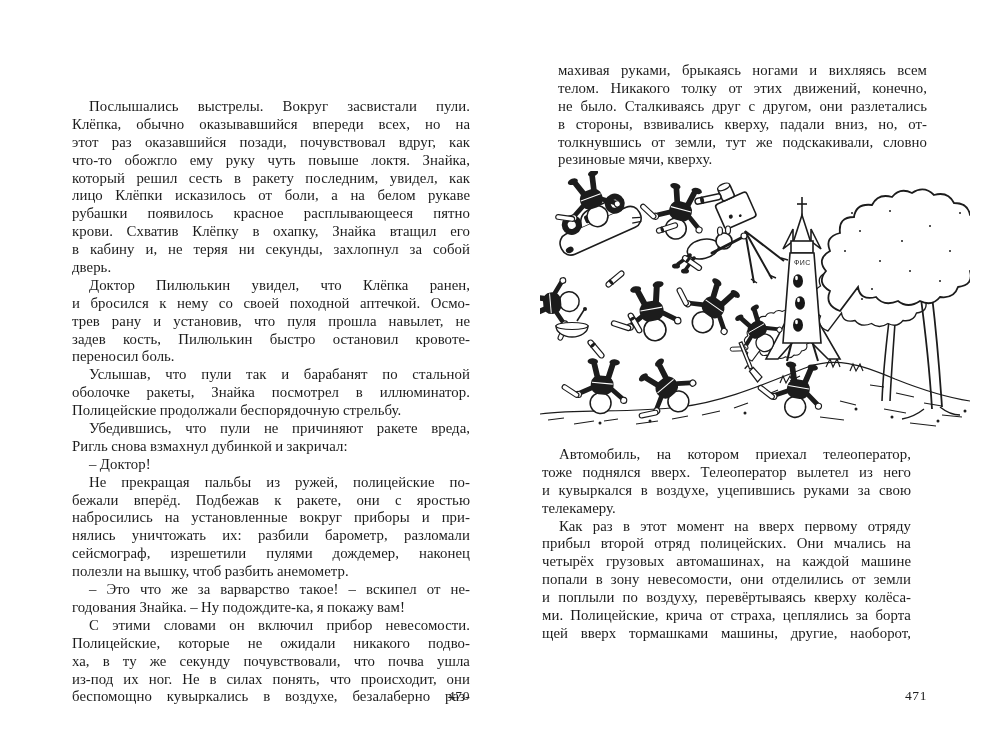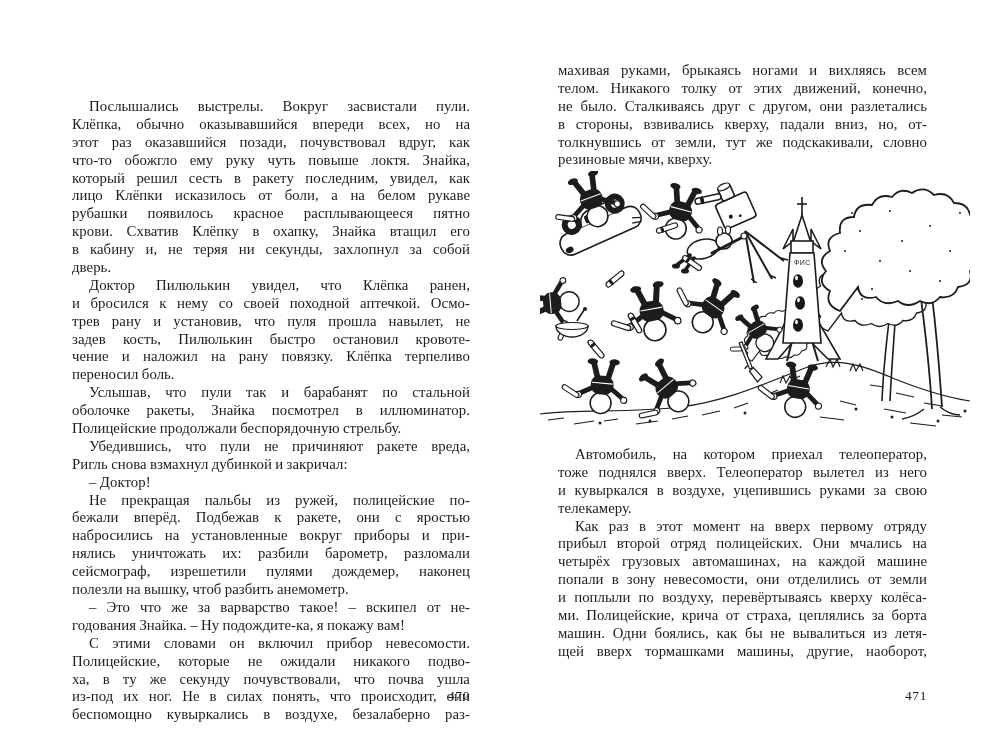--- a/index.html
+++ b/index.html
@@ -31,21 +31,20 @@
       <div class="ln">который решил сесть в ракету последним, увидел, как</div>
       <div class="ln">лицо Клёпки исказилось от боли, а на белом рукаве</div>
       <div class="ln">рубашки появилось красное расплывающееся пятно</div>
       <div class="ln">крови. Схватив Клёпку в охапку, Знайка втащил его</div>
       <div class="ln">в кабину и, не теряя ни секунды, захлопнул за собой</div>
       <div class="ln fin">дверь.</div>
       <div class="ln ind">Доктор Пилюлькин увидел, что Клёпка ранен,</div>
       <div class="ln">и бросился к нему со своей походной аптечкой. Осмо-</div>
       <div class="ln">трев рану и установив, что пуля прошла навылет, не</div>
       <div class="ln">задев кость, Пилюлькин быстро остановил кровоте-</div>
-      <div class="ln">чение и наложил на рану повязку. Клёпка терпеливо</div>
       <div class="ln fin">переносил боль.</div>
       <div class="ln ind">Услышав, что пули так и барабанят по стальной</div>
       <div class="ln">оболочке ракеты, Знайка посмотрел в иллюминатор.</div>
       <div class="ln fin">Полицейские продолжали беспорядочную стрельбу.</div>
       <div class="ln ind">Убедившись, что пули не причиняют ракете вреда,</div>
       <div class="ln fin">Ригль снова взмахнул дубинкой и закричал:</div>
       <div class="ln ind fin">– Доктор!</div>
       <div class="ln ind">Не прекращая пальбы из ружей, полицейские по-</div>
       <div class="ln">бежали вперёд. Подбежав к ракете, они с яростью</div>
       <div class="ln">набросились на установленные вокруг приборы и при-</div>
@@ -227,29 +226,28 @@
       </g>
       <g>
         <path d="M16,155 a16,11 0 0 0 32,0 z" fill="#fff" stroke="#1c1c1c" stroke-width="1.4"></path>
         <ellipse cx="32" cy="155" rx="16" ry="3.5" fill="#fff" stroke="#1c1c1c" stroke-width="1.2"></ellipse>
         <line x1="37" y1="150" x2="44" y2="139" stroke="#1c1c1c" stroke-width="1.6"></line>
         <circle cx="45" cy="138" r="2" fill="#1c1c1c"></circle>
       </g>
     </svg>
   </div>
 
-  <div class="col" style="left:558px;top:446px;width:369px;">
+  <div class="col" style="left:542px;top:446px;width:369px;">
       <div class="ln ind">Автомобиль, на котором приехал телеоператор,</div>
       <div class="ln">тоже поднялся вверх. Телеоператор вылетел из него</div>
       <div class="ln">и кувыркался в воздухе, уцепившись руками за свою</div>
       <div class="ln fin">телекамеру.</div>
       <div class="ln ind">Как раз в этот момент на вверх первому отряду</div>
       <div class="ln">прибыл второй отряд полицейских. Они мчались на</div>
       <div class="ln">четырёх грузовых автомашинах, на каждой машине</div>
       <div class="ln">попали в зону невесомости, они отделились от земли</div>
       <div class="ln">и поплыли по воздуху, перевёртываясь кверху колёса-</div>
       <div class="ln">ми. Полицейские, крича от страха, цеплялись за борта</div>
-      <div class="ln">машин. Одни боялись, как бы не вывалиться из летя-</div>
       <div class="ln">щей вверх тормашками машины, другие, наоборот,</div>
     </div>
   <div class="pagenum" style="left:558px;top:688px;width:369px;">471</div>
 
 </div>
 
 </body></html>

